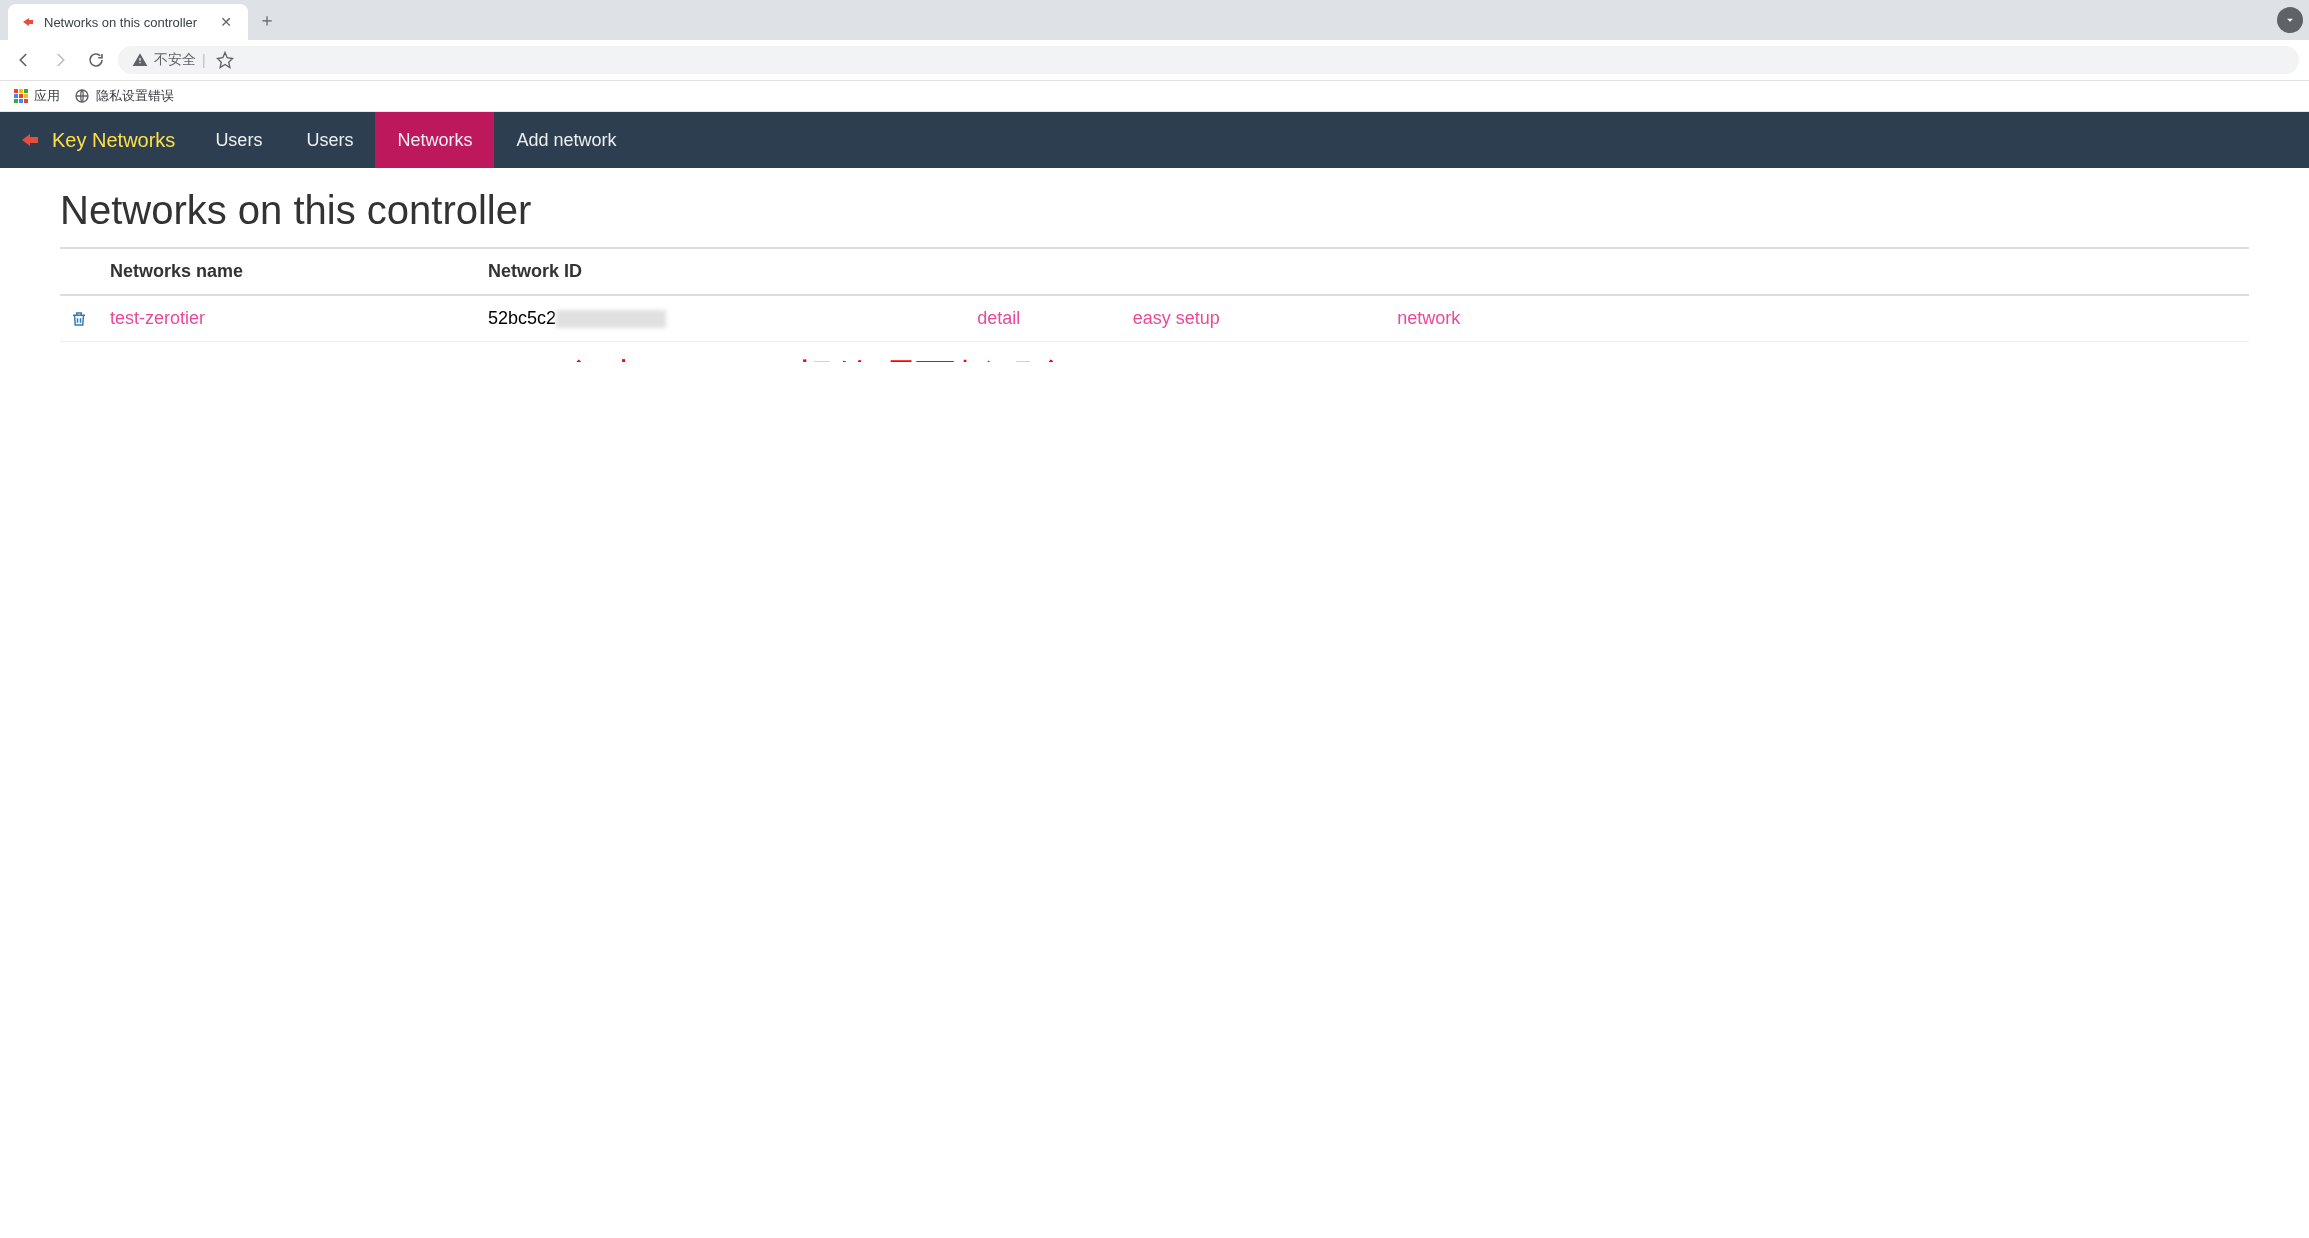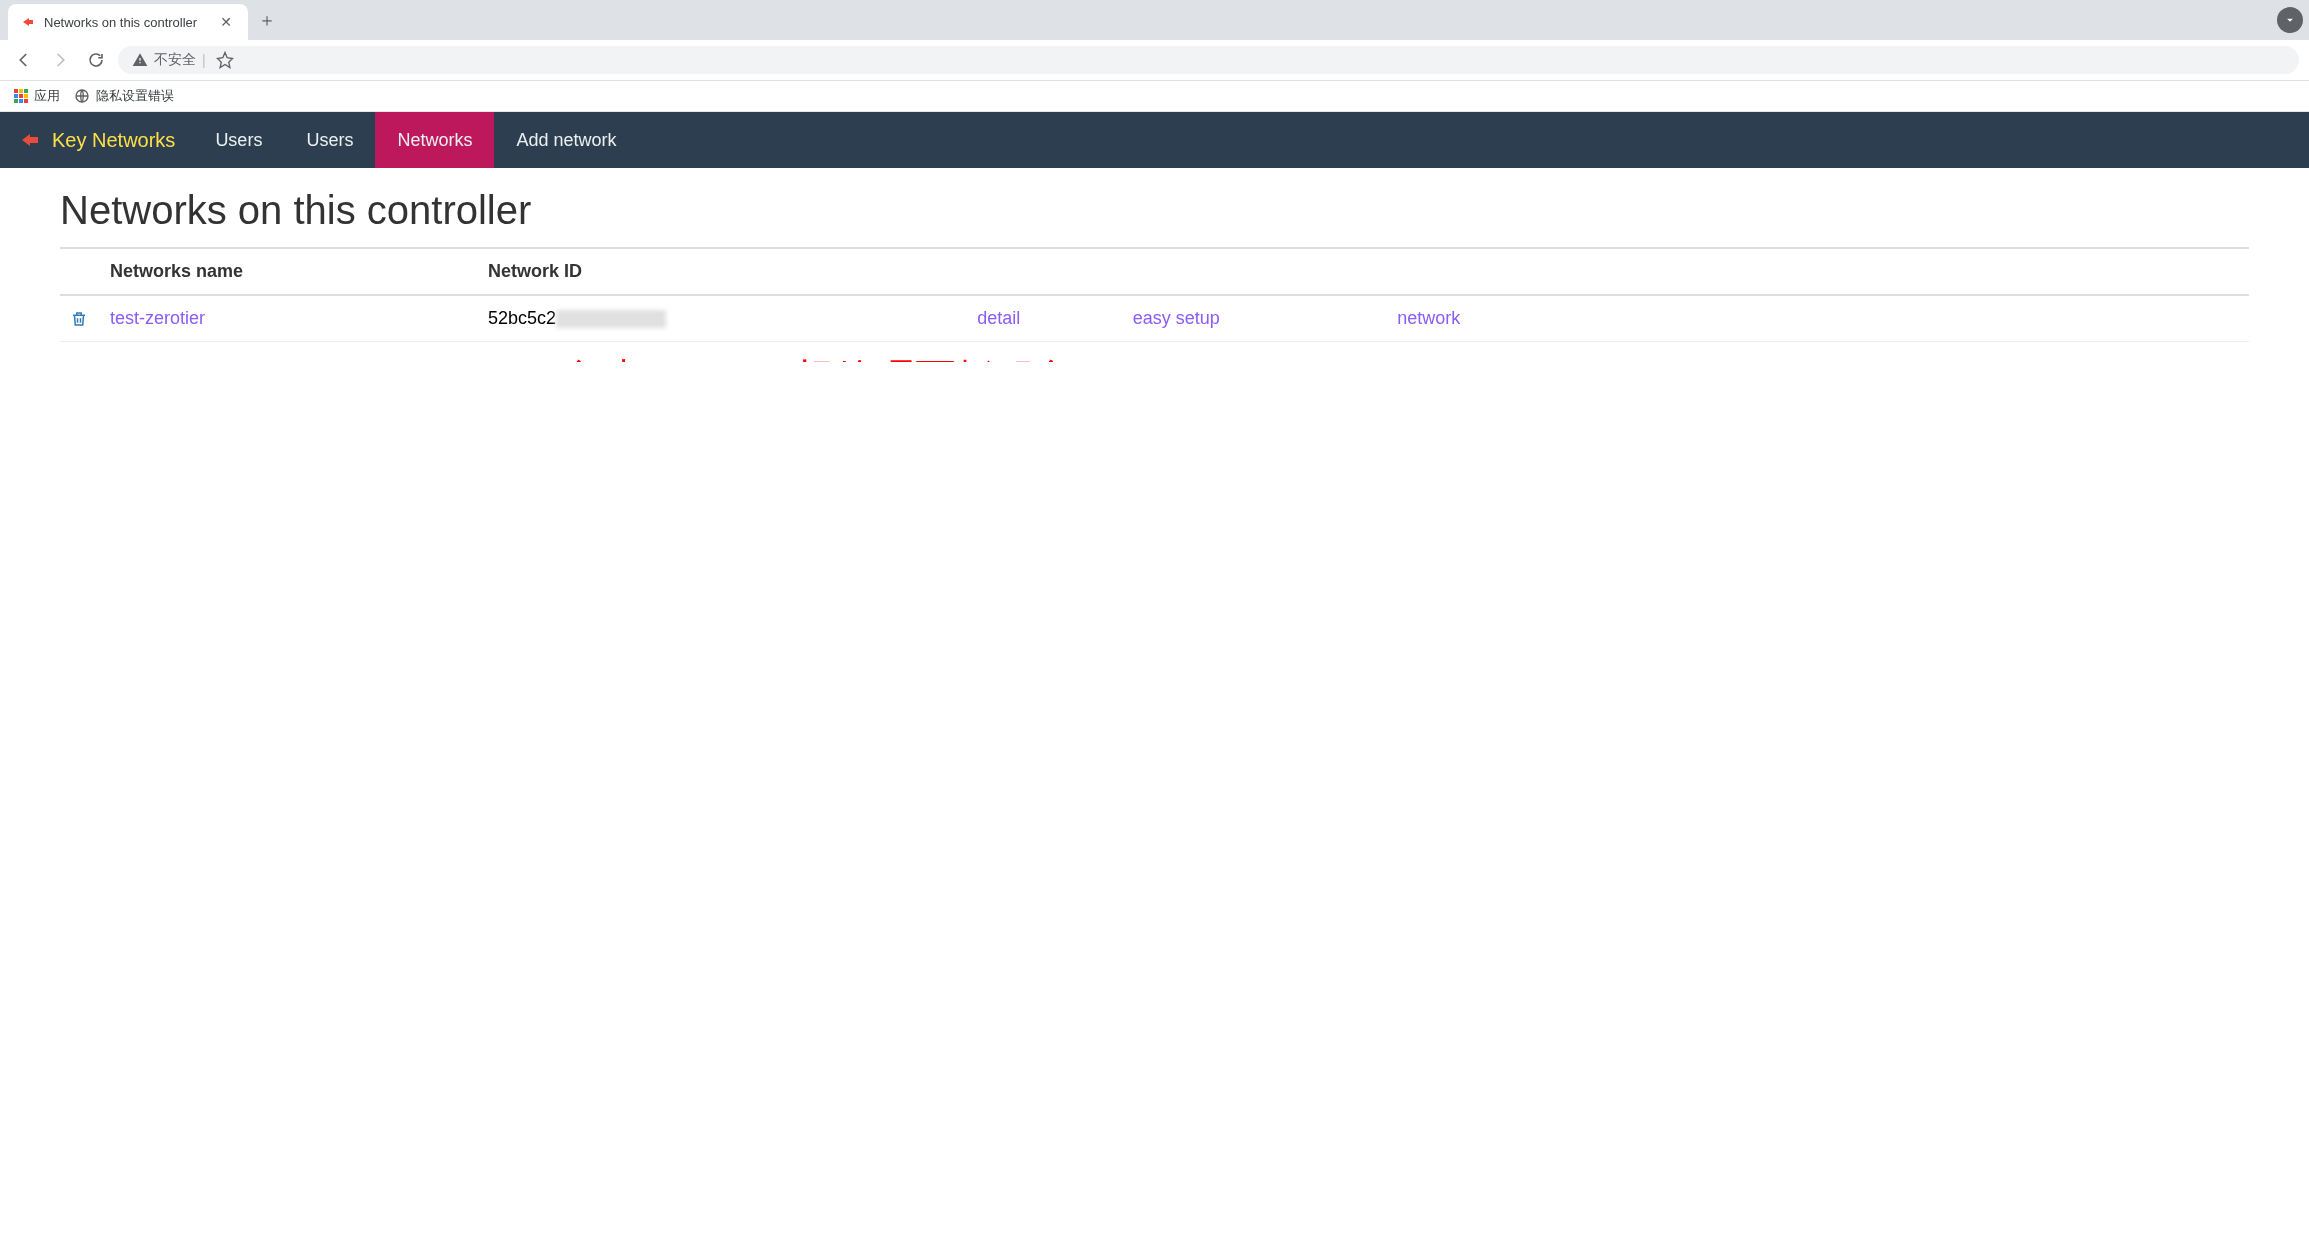--- a/index.html
+++ b/index.html
@@ -53,21 +53,21 @@
     
     .content { padding: 20px 60px; position: relative; }
     .page-title { font-size: 40px; font-weight: 400; color: #333; margin-bottom: 14px; }
 
     table.net-table { width: 100%; border-collapse: collapse; }
     .net-table thead th {
       text-align: left; font-size: 18px; font-weight: 700; color: #333;
       padding: 12px 10px; border-top: 2px solid #ddd; border-bottom: 2px solid #ddd;
     }
     .net-table tbody td { padding: 12px 10px; font-size: 18px; border-bottom: 1px solid #eee; vertical-align: middle; }
-    .net-table a { color: #8b5cf6; text-decoration: none; cursor: pointer; }
+    .net-table a { color: #ec4899; text-decoration: none; cursor: pointer; }
     .del-icon { color: #337ab7; cursor: pointer; }
     .redacted { display: inline-block; width: 110px; height: 18px; background: #e0e0e0; vertical-align: middle; filter: blur(2px); }
 
     .annotation {
       position: absolute; left: 560px; top: 180px;
       color: #ff0000; font-size: 40px; line-height: 1.5; font-weight: 400;
       font-family: "Microsoft YaHei", "PingFang SC", sans-serif;
       max-width: 720px;
     }
 

